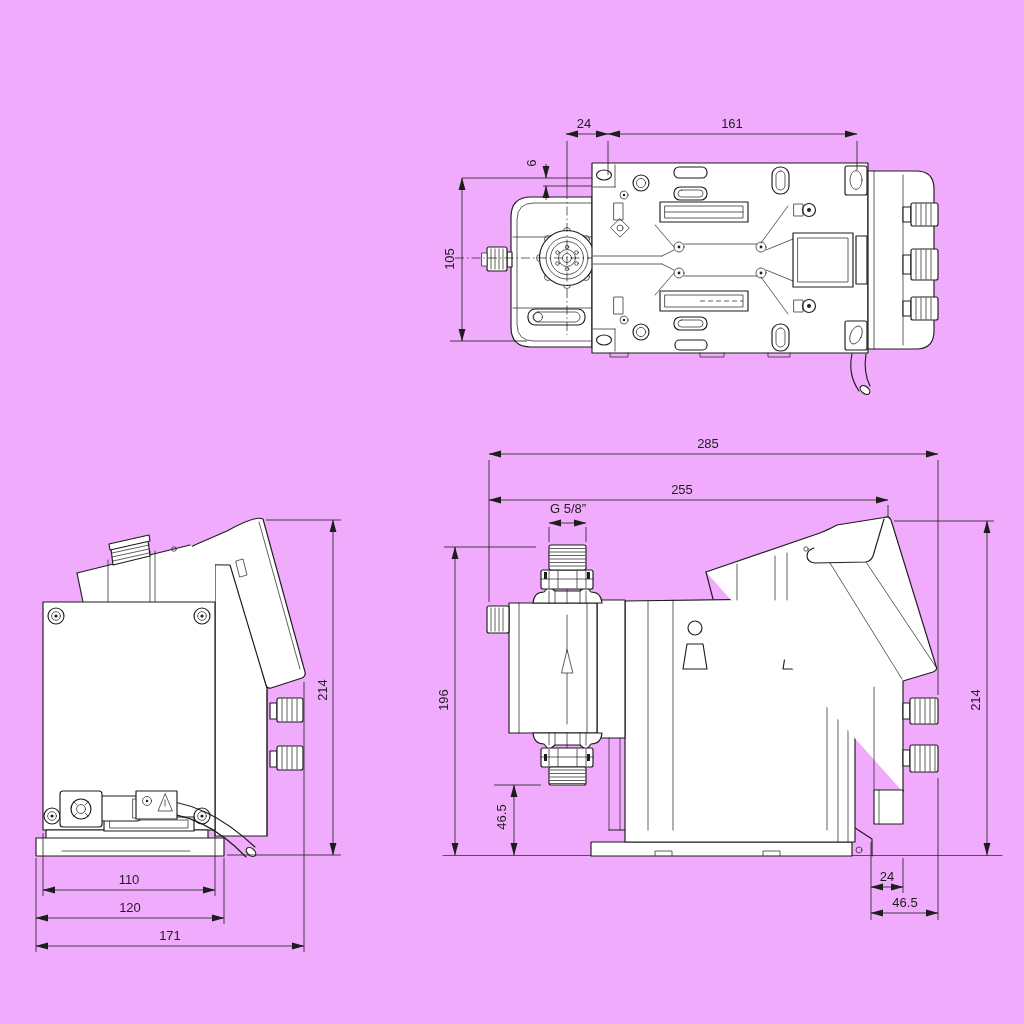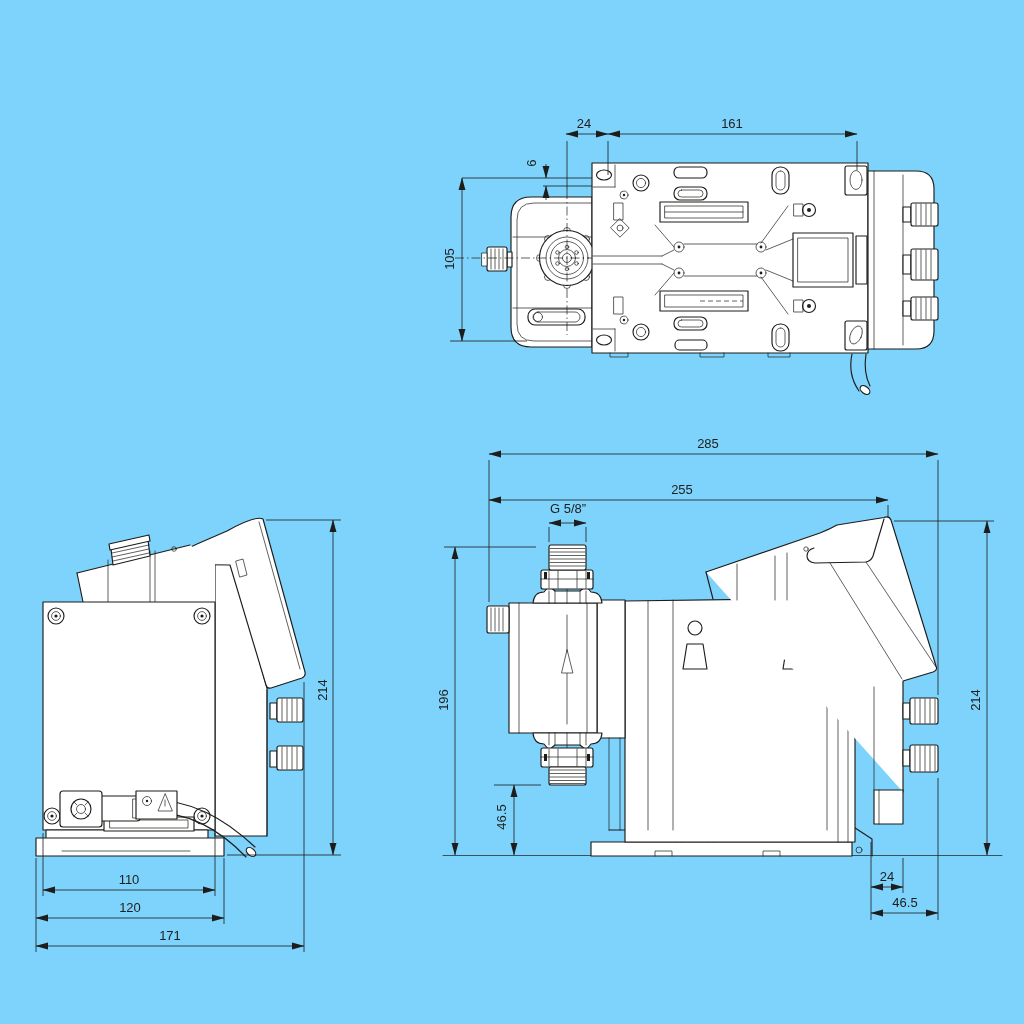--- a/index.html
+++ b/index.html
@@ -1,16 +1,16 @@
 <!DOCTYPE html>
 <html><head>
 <meta charset="utf-8">
 <style>
   html,body { margin:0; padding:0; background:#ffffff; }
-  .stage { width:1024px; height:1024px; position:relative; background:#7dd3fc; overflow:hidden; }
+  .stage { width:1024px; height:1024px; position:relative; background:#f0abfc; overflow:hidden; }
   svg { display:block; }
   .ln { stroke:#1d1d1b; stroke-width:1.15; fill:none; stroke-linecap:round; stroke-linejoin:round; }
   .tn { stroke:#1d1d1b; stroke-width:0.7;  fill:none; stroke-linecap:round; stroke-linejoin:round; }
   .dm { stroke:#1d1d1b; stroke-width:0.8;  fill:none; }
   .wf { fill:#ffffff; }
   .dk { fill:#1d1d1b; stroke:none; }
   .cl { stroke:#1d1d1b; stroke-width:0.7; fill:none; stroke-dasharray:9 3 1.5 3; }
   .dsh { stroke:#1d1d1b; stroke-width:0.7; fill:none; stroke-dasharray:5 3; }
   text.dl { font-family:"Liberation Sans","DejaVu Sans",sans-serif; font-size:13px; fill:#1d1d1b; text-anchor:middle; }
 </style>

